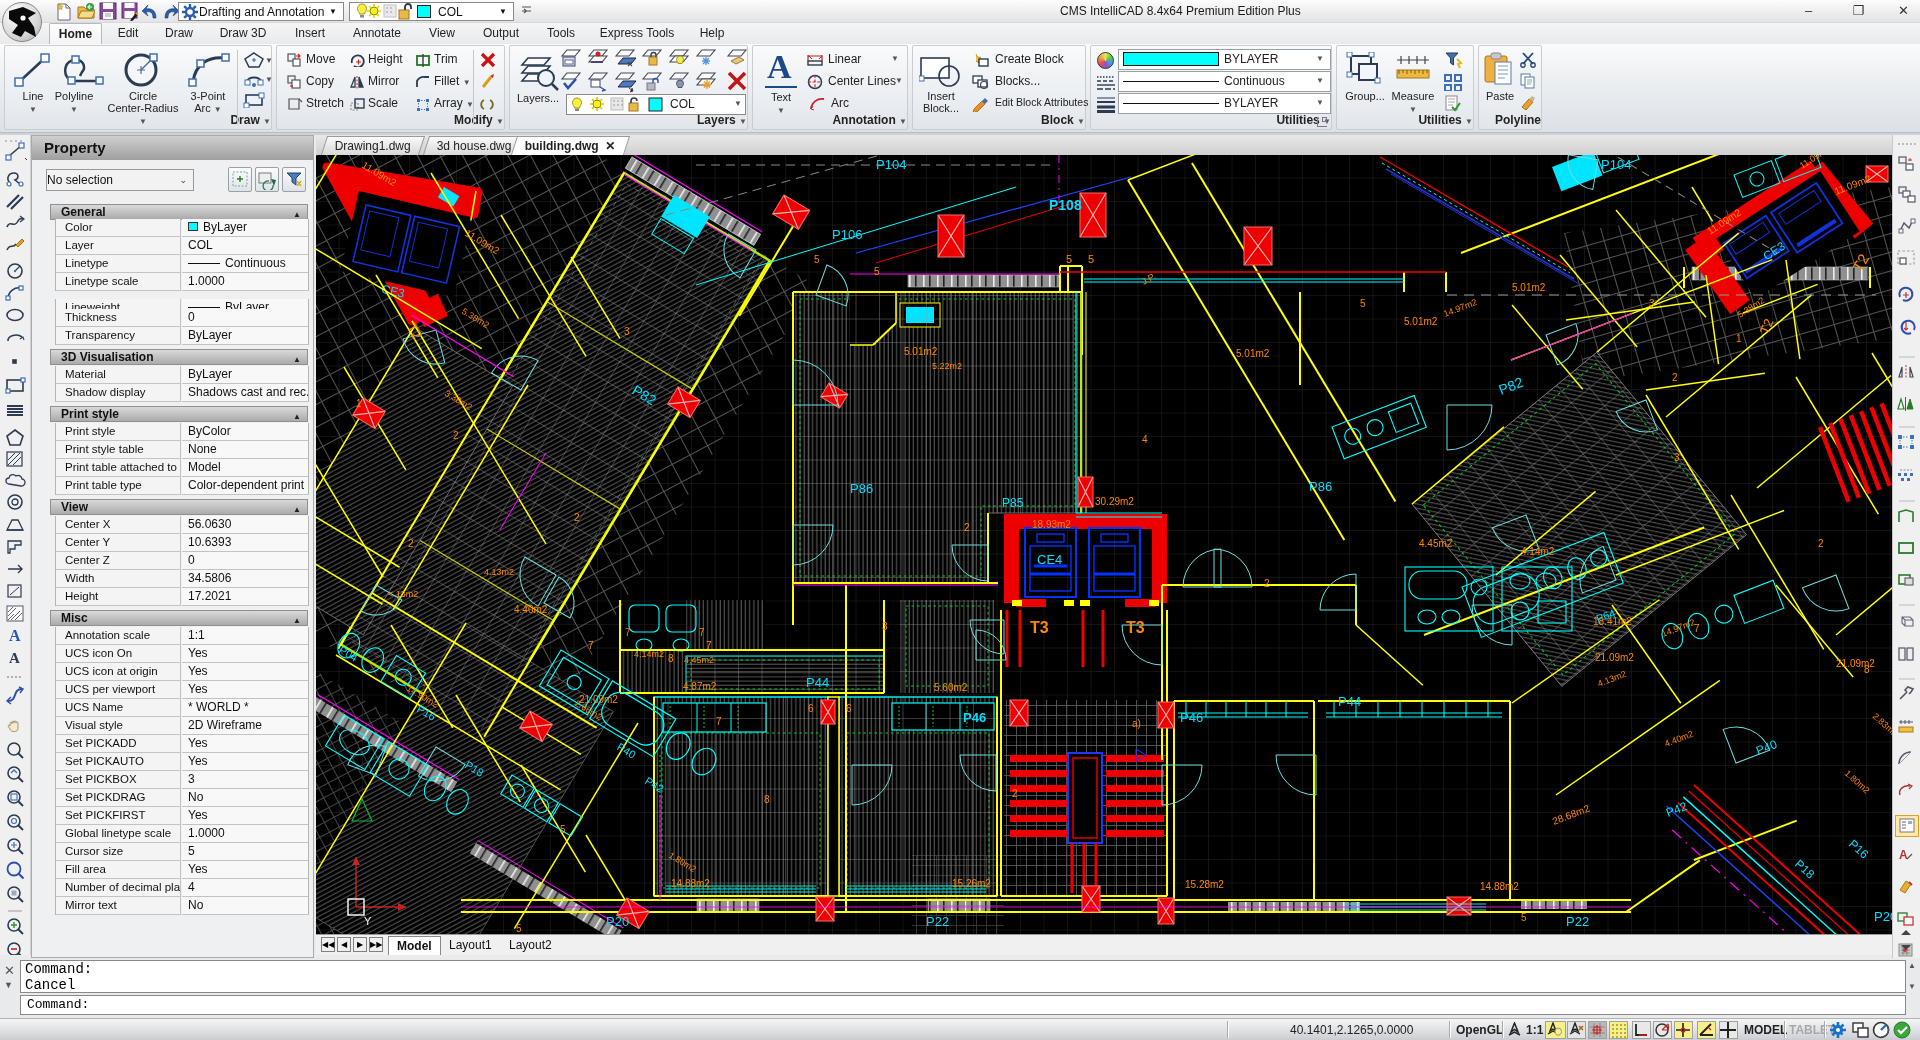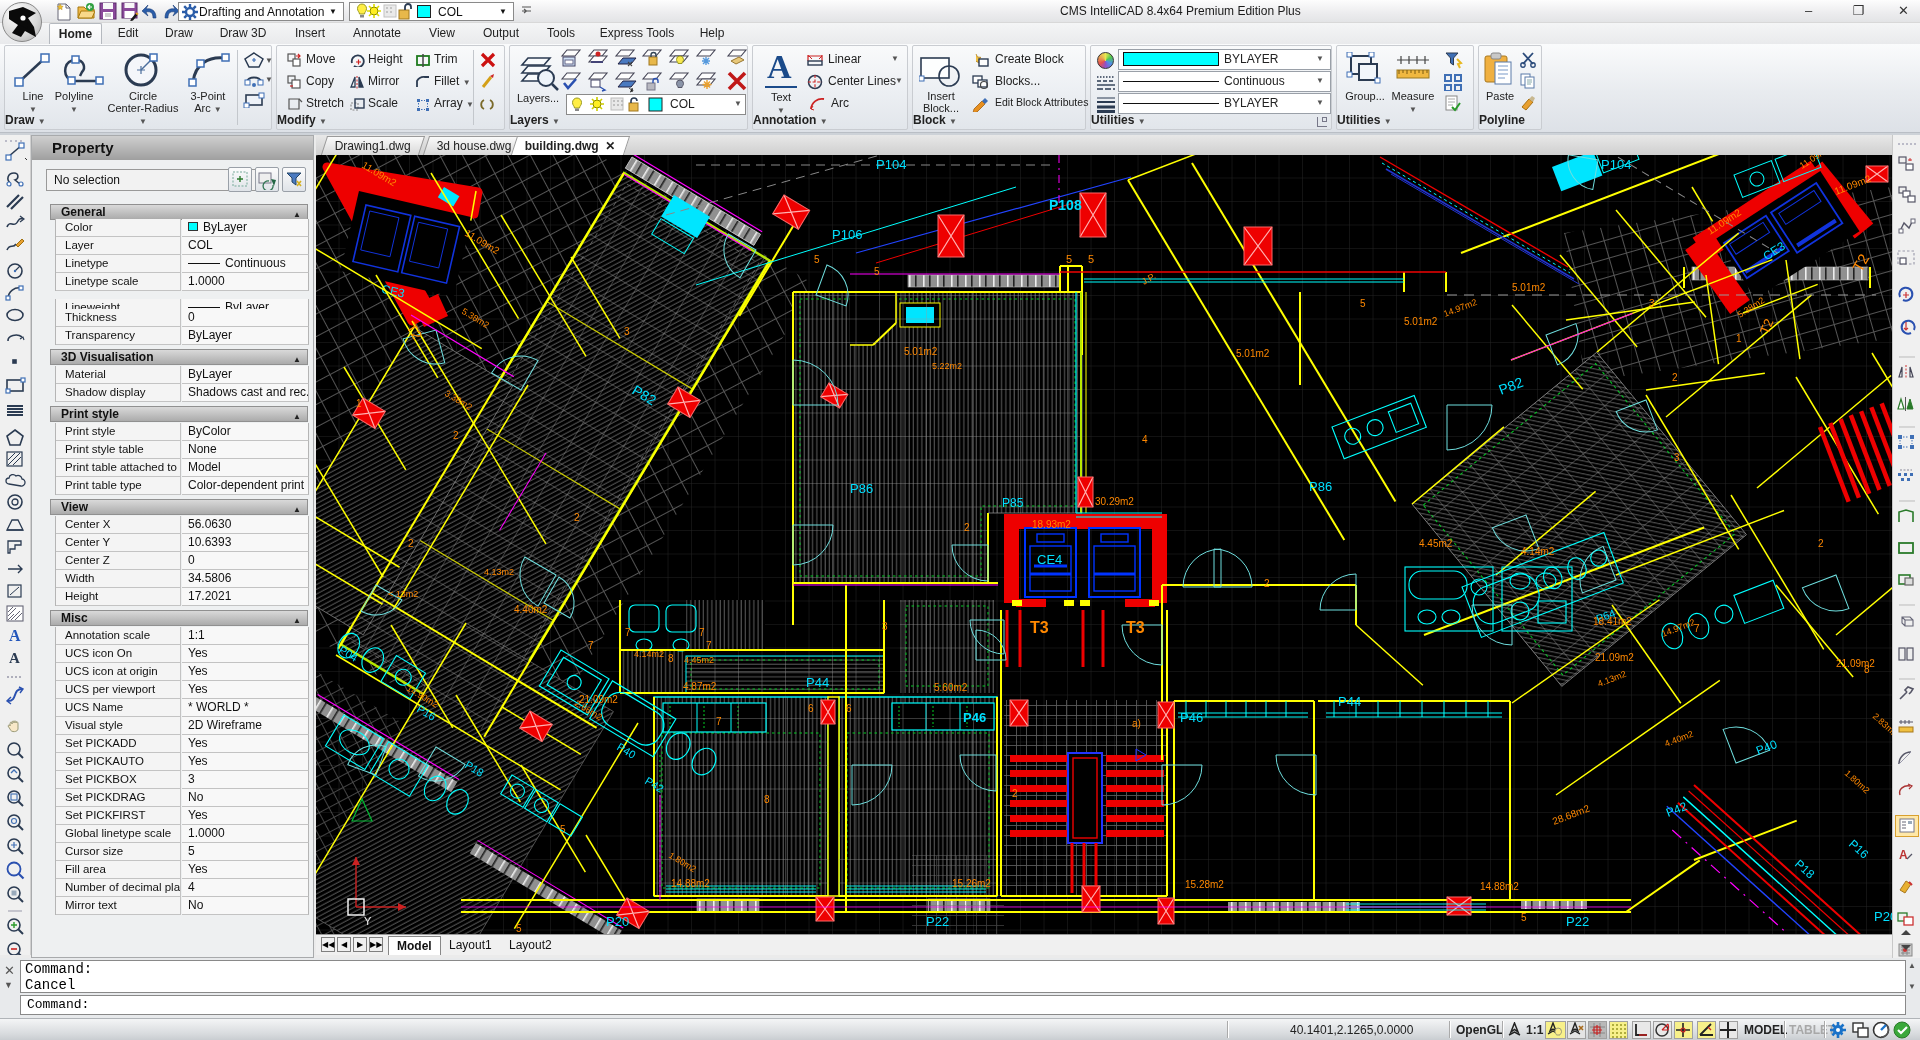--- a/index.html
+++ b/index.html
@@ -11,32 +11,32 @@
 .qai{position:absolute;top:2px;width:19px;height:19px}
 #wsdrop{position:absolute;left:178px;top:2px;width:166px;height:19px;background:#fff;border:1px solid #8a8a8a;font-size:12px;color:#111;line-height:18px;padding-left:20px}
 #layerdrop{position:absolute;left:349px;top:2px;width:165px;height:19px;background:#fff;border:1px solid #8a8a8a;font-size:12px;color:#111;line-height:18px;padding-left:88px}
 
 #tabrow{position:absolute;left:0;top:23px;width:1920px;height:21px;background:linear-gradient(#f4f5f6,#e9eaec)}
 .rtab{position:absolute;top:0;height:21px;font-size:12px;color:#222;text-align:center;line-height:21px}
 .rtab.active{background:linear-gradient(#fefefe,#f3f4f6);border:1px solid #b5b9bf;border-bottom:none;border-radius:2px 2px 0 0;font-weight:bold}
 
 #ribbon{position:absolute;left:0;top:44px;width:1920px;height:88px;background:linear-gradient(#fafbfc,#e8ebef 55%,#dde1e7)}
 .panel{position:absolute;top:1px;height:85px;background:linear-gradient(#f9fafb,#eceff3 55%,#e2e6eb);border:1px solid #c9ccd1;border-radius:2px}
-.plabel{position:absolute;bottom:1px;left:0;right:0;text-align:left;font-size:12px;color:#333;height:15px;line-height:14px}
+.plabel{position:absolute;bottom:1px;left:0;right:0;text-align:right;font-size:12px;color:#333;height:15px;line-height:14px}
 .plabel b{font-weight:bold;color:#222}
 .parrow{font-size:8px;color:#555}
 .bigbtn{position:absolute;font-size:11px;line-height:12px;color:#222;text-align:center}
 .smtext{font-size:12px;color:#222}
 #ribbonedge{position:absolute;left:0;top:132px;width:1920px;height:3px;background:#cdd2d8;border-top:1px solid #b9bec5}
 
 #mainarea{position:absolute;left:0;top:135px;width:1920px;height:823px;background:#ebebeb}
 #lefttb{position:absolute;left:0;top:135px;width:31px;height:820px;background:#f0f0f0;border-right:1px solid #d0d0d0}
 #props{position:absolute;left:31px;top:135px;width:283px;height:823px;background:#eef0f1;border:1px solid #a8aaac}
-#ptitle{position:absolute;left:0px;top:0px;width:281px;height:24px;background:linear-gradient(#cfcfcf,#9f9f9f);font-size:15px;font-weight:bold;color:#111;padding-left:20px;line-height:24px}
-#noselect{position:absolute;left:14px;top:33px;width:211px;height:22px;background:#f2f2f2;border:1px solid #999;font-size:12px;line-height:20px;padding-left:7px;color:#111}
+#ptitle{position:absolute;left:0px;top:0px;width:281px;height:24px;background:linear-gradient(#cfcfcf,#9f9f9f);font-size:15px;font-weight:bold;color:#111;padding-left:12px;line-height:24px}
+#noselect{position:absolute;left:14px;top:33px;width:148px;height:22px;background:#f2f2f2;border:1px solid #999;font-size:12px;line-height:20px;color:#111}
 .pbtn{position:absolute;top:31px;width:24px;height:25px;background:linear-gradient(#fcfcfc,#dfe3e8);border:1px solid #9aa0a8;border-radius:2px}
 .sect{position:absolute;left:18px;width:258px;height:16px;background:linear-gradient(#d9d9d9,#ababab);border:1px solid #909090;font-size:12px;font-weight:bold;color:#111;line-height:15px;padding-left:10px}
 .sect:after{content:"▲";position:absolute;right:6px;font-size:8px;color:#222;top:2px}
 .prow{position:absolute;left:23px;width:253px;height:18px;border-left:1px solid #b5b5b5}
 .prow .lab{position:absolute;left:0;top:0;width:125px;height:18px;border-bottom:1px solid #c3c3c3;border-right:1px solid #c3c3c3;font-size:11.5px;color:#111;line-height:17px;padding-left:9px;background:#f4f4f4;white-space:nowrap;overflow:hidden}
 .prow .val{position:absolute;left:126px;top:0;width:127px;height:18px;border-bottom:1px solid #c3c3c3;border-right:1px solid #b5b5b5;font-size:12px;color:#111;line-height:17px;padding-left:6px;background:#f8f8f8;white-space:nowrap;overflow:hidden}
 
 #doctabs{position:absolute;left:316px;top:135px;width:1576px;height:20px;background:linear-gradient(#e8e8e8,#cfcfcf)}
 .dtab{position:absolute;top:1px;height:19px;font-size:12px;color:#222;line-height:19px;background:linear-gradient(#fafafa,#d8d8d8);border:1px solid #9a9a9a;border-bottom:none;padding:0 10px;transform:skewX(-18deg)}
 .dtab span{display:inline-block;transform:skewX(18deg)}

